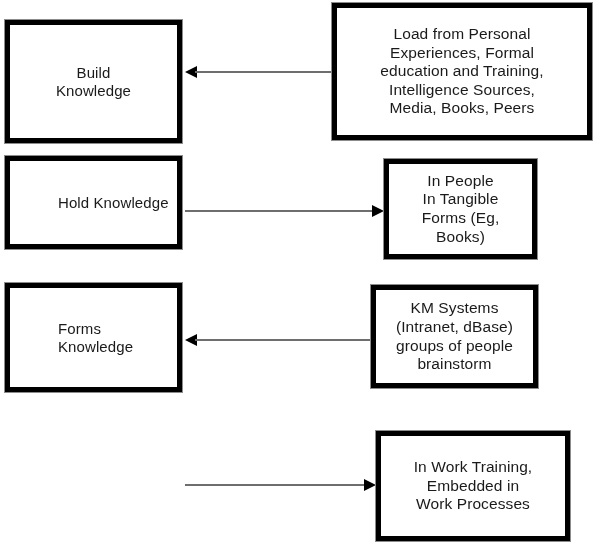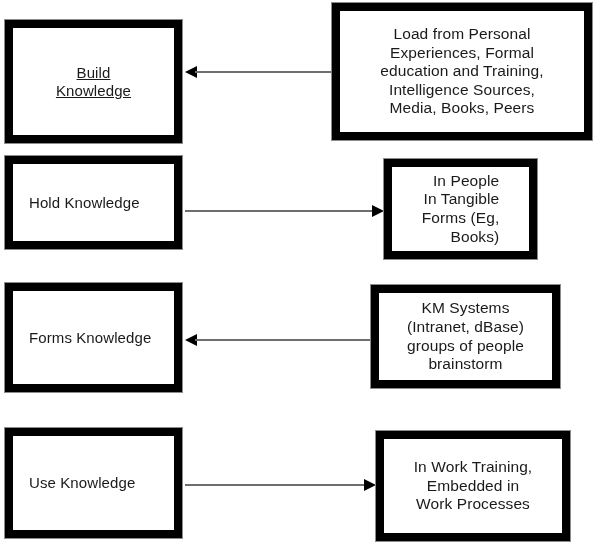--- a/index.html
+++ b/index.html
@@ -13,48 +13,48 @@
     width: 600px;
     height: 545px;
     background: #ffffff;
     font-family: "Liberation Sans", sans-serif;
     overflow: hidden;
   }
   .node-box {
     position: absolute;
     box-sizing: border-box;
     background: #ffffff;
-    border: 8px solid #000000;
+    border: 5px solid #000000;
     box-shadow: 0 0 0 1px #8c8c8c;
     display: flex;
     align-items: center;
     justify-content: center;
     color: #1a1a1a;
     text-align: center;
     line-height: 1.18;
     letter-spacing: 0.1px;
   }
   .node-box .node-text {
     display: block;
     white-space: pre-line;
     padding: 0 6px;
   }
   .stage-box {
     font-size: 15px;
   }
   .stage-box.two-line .node-text {
     text-align: center;
-    text-decoration: underline;
   }
   .stage-box.one-line {
     justify-content: flex-start;
   }
   .stage-box.one-line .node-text {
     padding-left: 16px;
     text-align: left;
+    margin-left: 32px;
   }
   .detail-box {
     font-size: 15.5px;
     line-height: 1.2;
   }
   .connector {
     position: absolute;
     height: 12px;
     pointer-events: none;
   }
@@ -114,46 +114,43 @@
 
   <div class="node-box stage-box one-line" style="left:5px; top:156px; width:177px; height:93px;">
     <span class="node-text">Hold Knowledge</span>
   </div>
 
   <div class="connector point-right" style="left:185px; top:205px; width:199px;">
     <span class="shaft"></span>
     <span class="head"></span>
   </div>
 
-  <div class="node-box detail-box" style="left:384px; top:159px; width:153px; height:100px;text-align:right;">
+  <div class="node-box detail-box" style="left:384px; top:159px; width:153px; height:100px;">
     <span class="node-text">In People
 In Tangible
 Forms (Eg,
 Books)</span>
   </div>
 
   <div class="node-box stage-box one-line" style="left:5px; top:283px; width:177px; height:109px;">
     <span class="node-text">Forms Knowledge</span>
   </div>
 
   <div class="connector point-left" style="left:185px; top:334px; width:186px;">
     <span class="head"></span>
     <span class="shaft"></span>
   </div>
 
-  <div class="node-box detail-box" style="left:371px; top:285px; width:189px; height:103px;">
+  <div class="node-box detail-box" style="left:371px; top:285px; width:167px; height:103px;">
     <span class="node-text">KM Systems
 (Intranet, dBase)
 groups of people
 brainstorm</span>
   </div>
 
-  <div class="node-box stage-box one-line" style="left:5px; top:428px; width:177px; height:110px;">
-    <span class="node-text">Use Knowledge</span>
-  </div>
 
   <div class="connector point-right" style="left:185px; top:479px; width:191px;">
     <span class="shaft"></span>
     <span class="head"></span>
   </div>
 
   <div class="node-box detail-box" style="left:376px; top:431px; width:194px; height:110px;">
     <span class="node-text">In Work Training,
 Embedded in
 Work  Processes</span>

